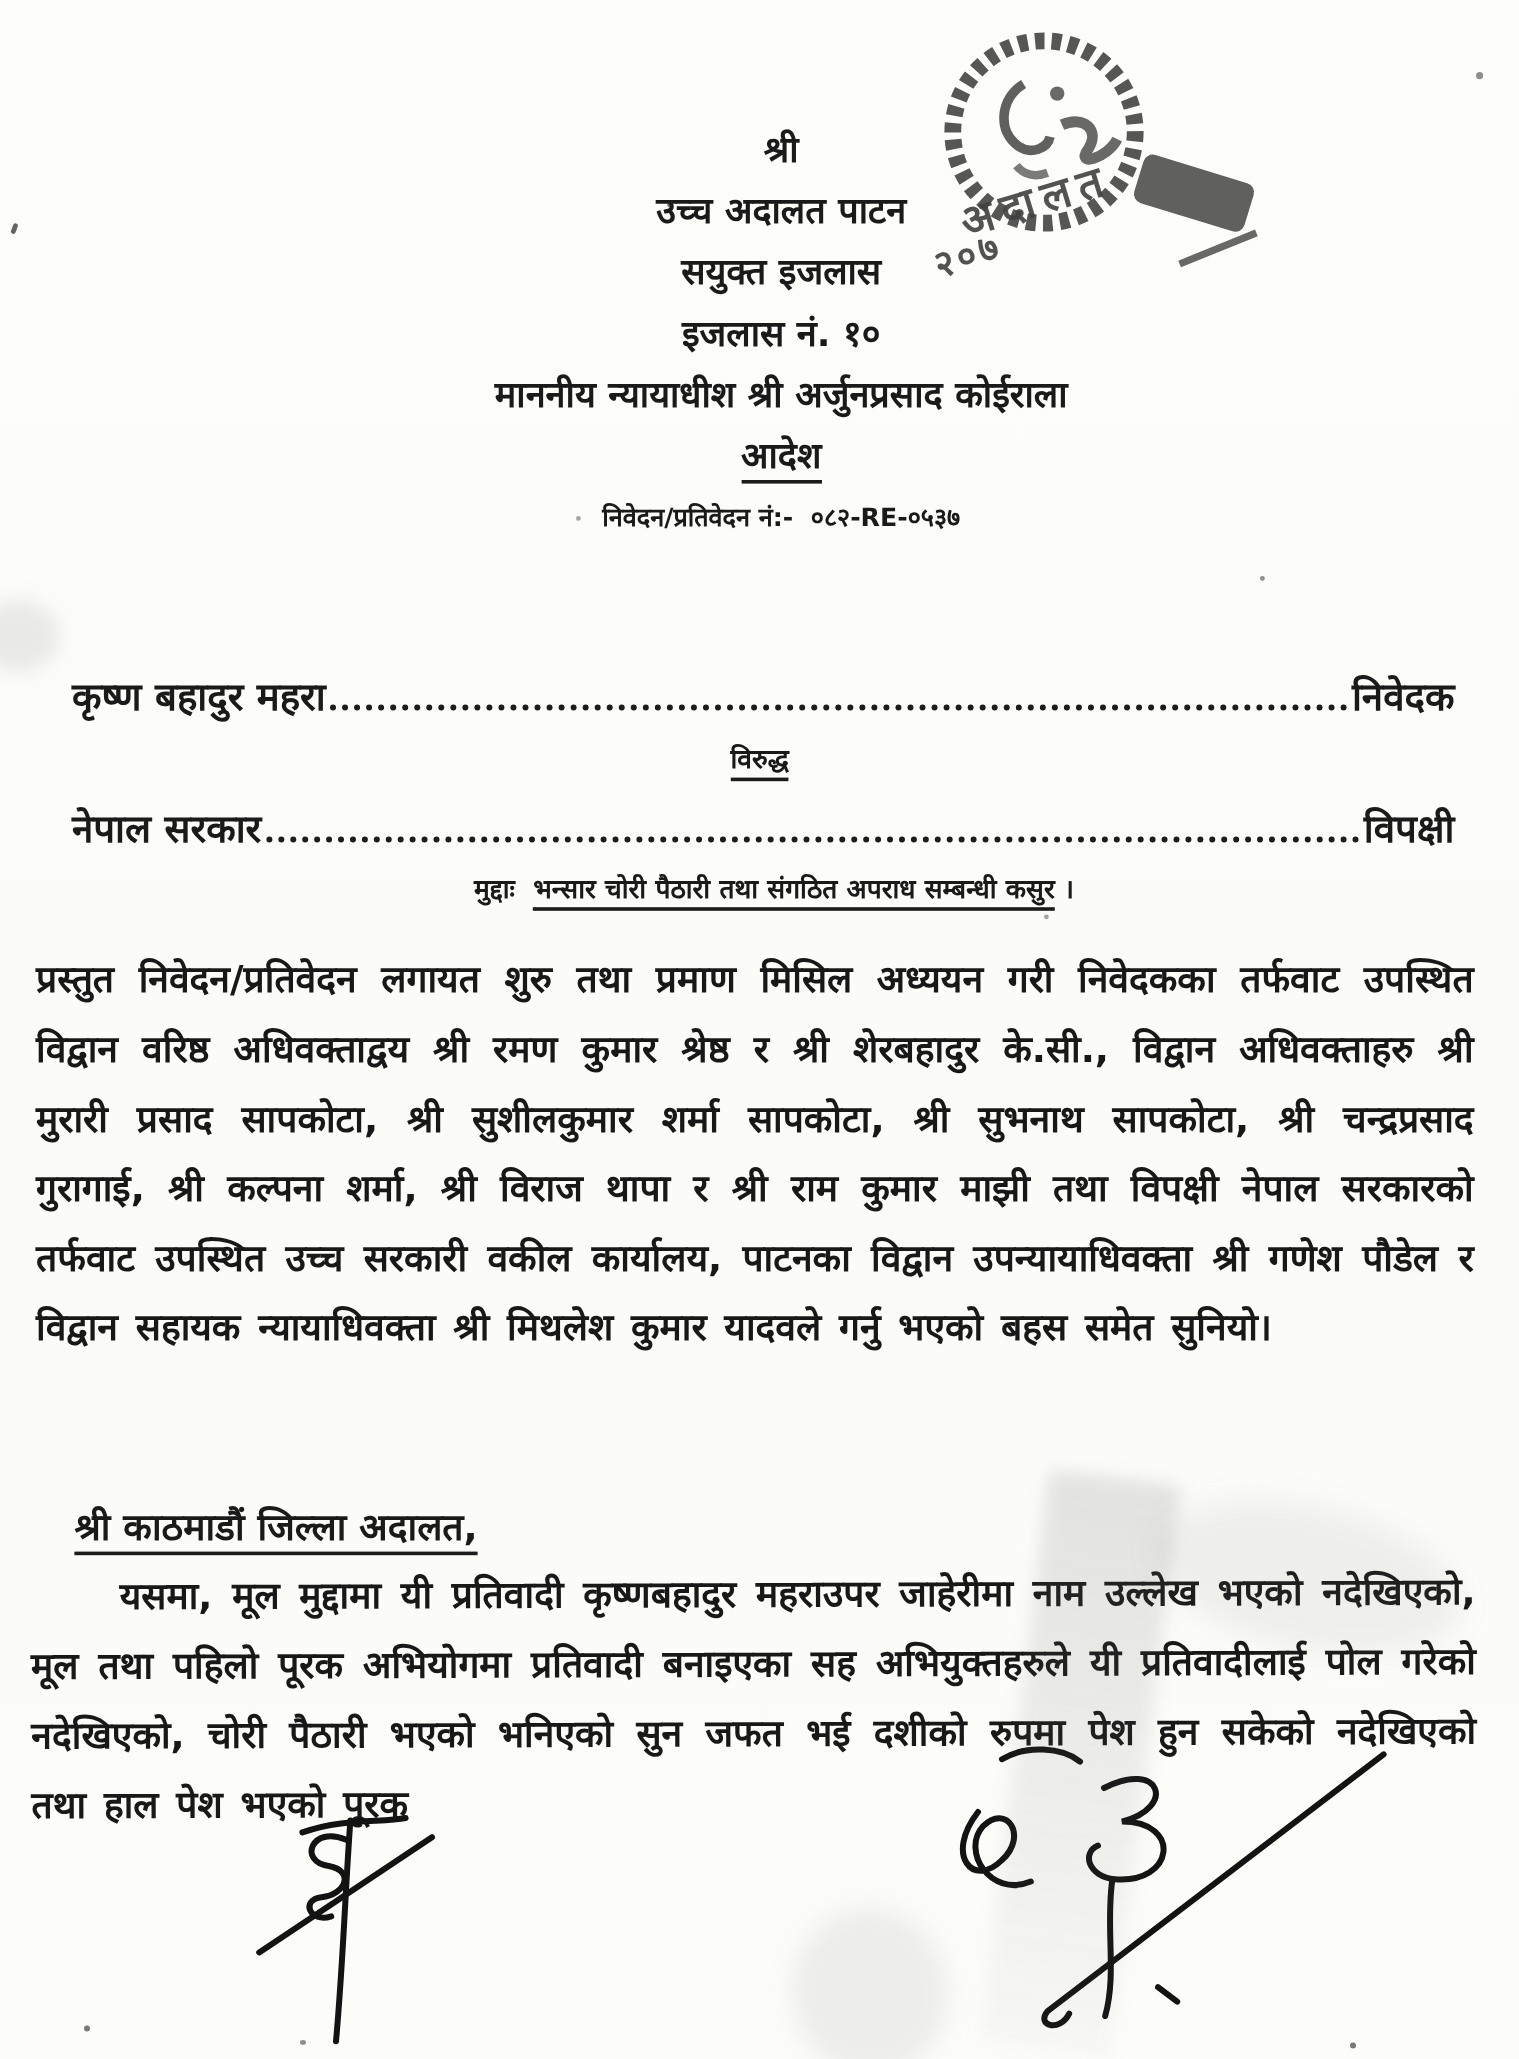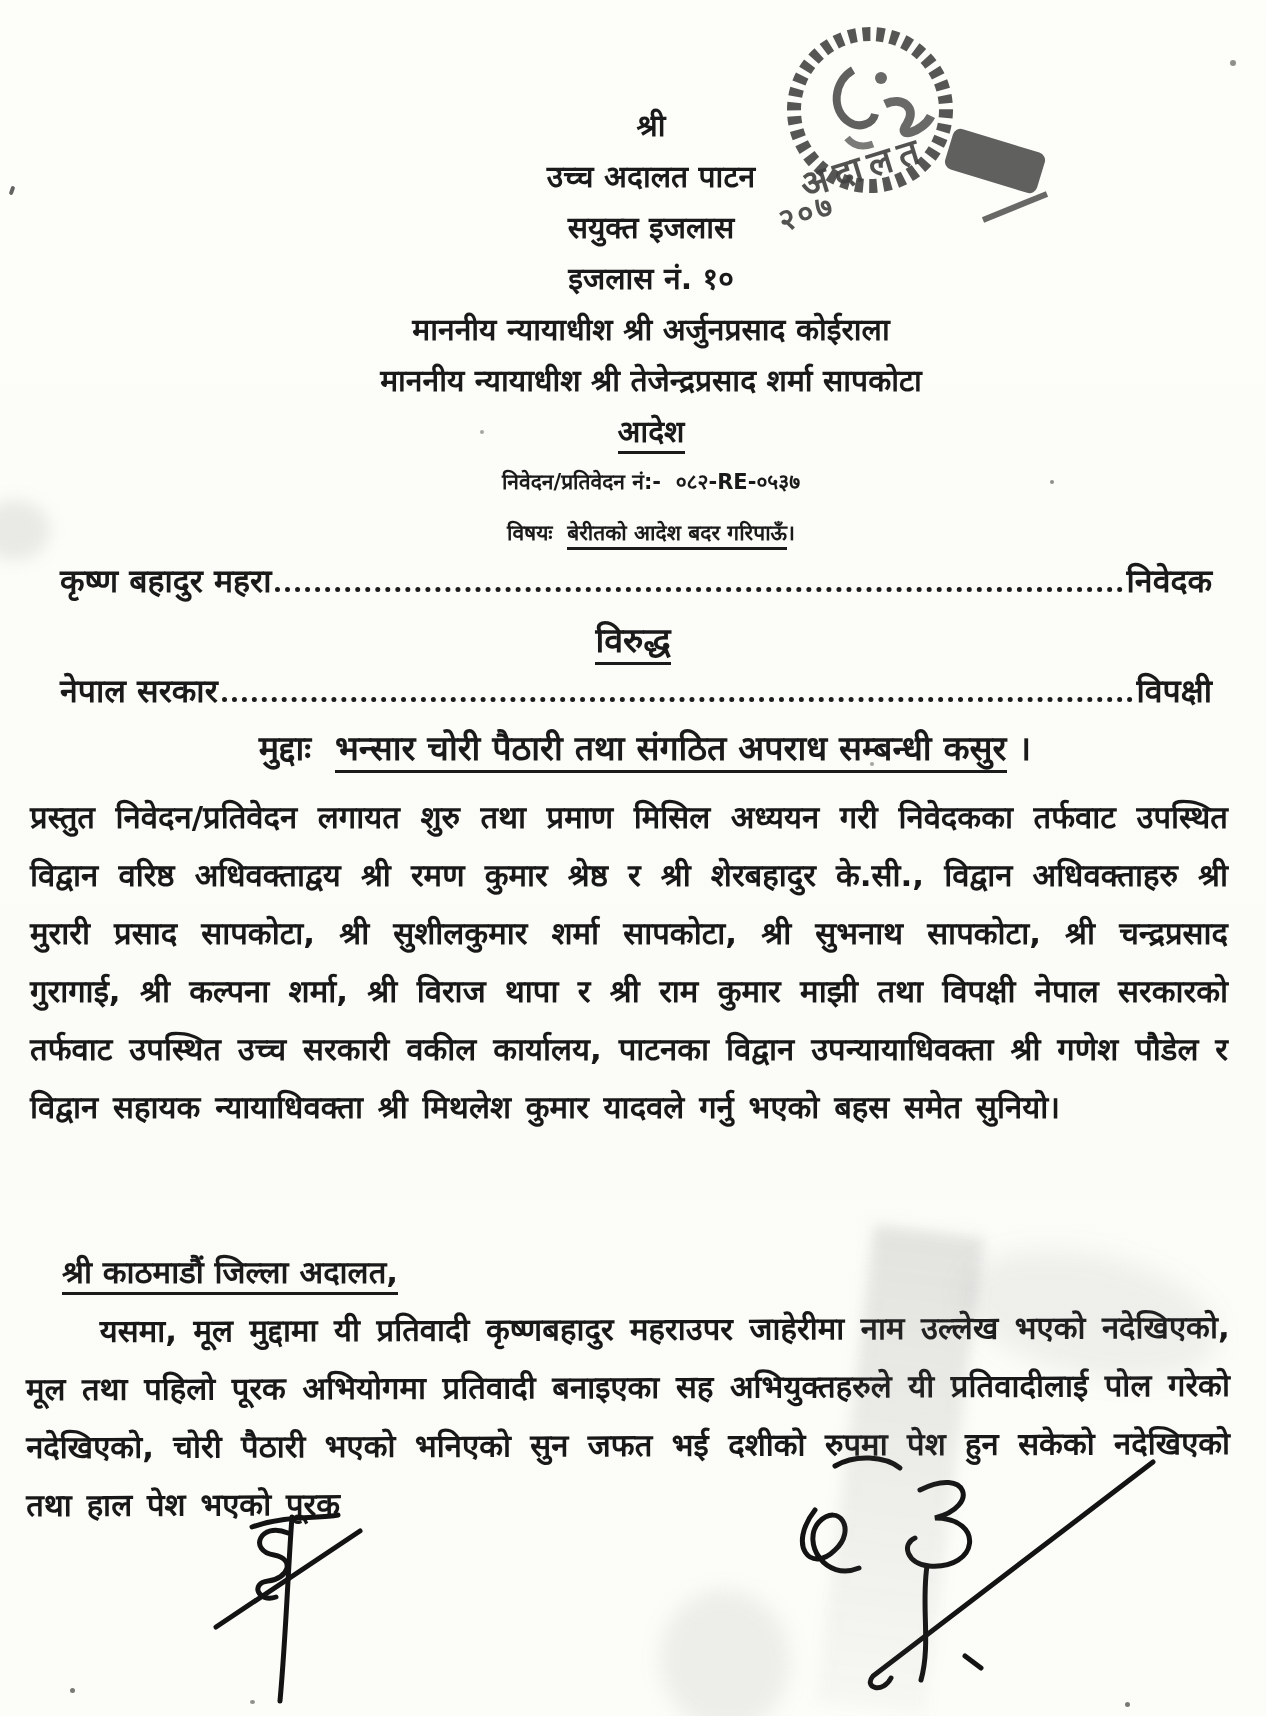--- a/index.html
+++ b/index.html
@@ -14,21 +14,21 @@
     -webkit-font-smoothing:antialiased;
   }
   
   .header { position:absolute; top:100px; left:0; right:0; text-align:center; font-weight:700;padding-left:36px; }
   .hline { font-size:30px; line-height:51px; white-space:nowrap; }
   .hline.small { font-size:21px; }
   .ul { border-bottom:3px solid #1b1b1b; padding-bottom:2px; }
   
   .party-row { position:absolute; left:60px; right:54px; display:flex; font-size:32px; font-weight:700; white-space:nowrap; }
   .leader { flex:1 1 auto; border-bottom:5px dotted #1c1c1c; margin:0 4px 9px 4px; min-width:40px; }
-  .centerline { position:absolute; left:0; right:0; text-align:center; font-size:34px; font-weight:700; white-space:nowrap; }
+  .centerline { position:absolute; left:0; right:0; text-align:center; font-size:22px; font-weight:700; white-space:nowrap; }
   
   .para { position:absolute; margin:0; font-size:31px; line-height:58px; font-weight:700; text-align:justify; word-spacing:4px; color:#181818; }
   .subheading { position:absolute; font-size:31px; font-weight:700; white-space:nowrap;text-align:right; }
   
   .stamp { position:absolute; left:735px; top:12px; opacity:.85; }
   .sig { position:absolute; }
   .smudge { position:absolute; pointer-events:none; }
   .speck { position:absolute; background:#222; border-radius:50%; }
 </style>
 </head>
@@ -51,29 +51,24 @@
       <path d="M248,208 L312,182" stroke="#242424" stroke-width="6" opacity="0.8"></path>
     </g>
   </svg>
 
   <div class="header">
     <div class="hline">श्री</div>
     <div class="hline">उच्च अदालत पाटन</div>
     <div class="hline">सयुक्त इजलास</div>
     <div class="hline">इजलास नं. १०</div>
     <div class="hline">माननीय न्यायाधीश श्री अर्जुनप्रसाद कोईराला</div>
-    <div class="hline">माननीय न्यायाधीश श्री तेजेन्द्रप्रसाद शर्मा सापकोटा</div>
     <div class="hline"><span class="ul">आदेश</span></div>
     <div class="hline small">
       <span>निवेदन/प्रतिवेदन नं:-</span>&nbsp;
       <span>०८२-RE-०५३७</span>
-    </div>
-    <div class="hline small">
-      <span>विषयः</span>&nbsp;
-      <span class="ul">बेरीतको आदेश बदर गरिपाऊँ</span><span>।</span>
     </div>
   </div>
 
   <div class="party-row" style="top:558px;">
     <span>कृष्ण बहादुर महरा</span>
     <span class="leader"></span>
     <span>निवेदक</span>
   </div>
 
   <div class="centerline" style="top:616px;">

